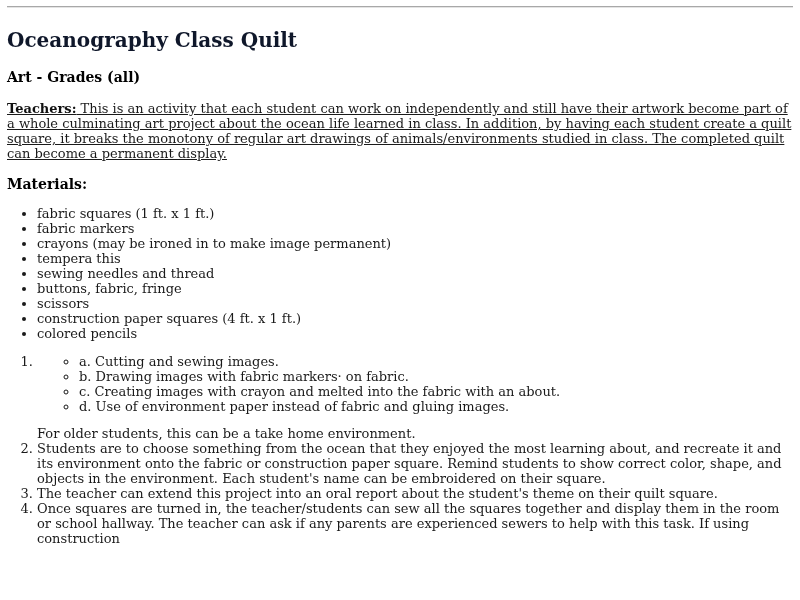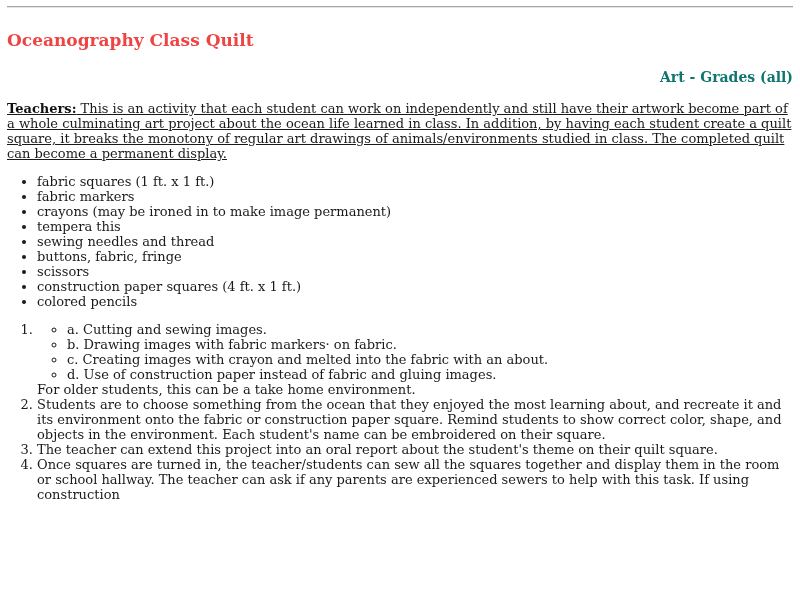--- a/index.html
+++ b/index.html
@@ -9,67 +9,68 @@
     font-size: 13px;
     line-height: 15px;
     color: #1a1a1a;
   }
   .page { padding: 0 7px 0 7px; }
   hr.top-rule {
     margin: 6px 0 0 0; border: 0; border-top: 1px solid #a8a8a8; border-bottom: 1px solid #e4e4e4; height: 0;
   }
   h1 {
     font-family: "DejaVu Serif", serif;
-    font-size: 17px; line-height: 28px; font-weight: bold;
-    margin: 18px 0 0 0; color: #ef4444;
+    font-size: 20px; line-height: 28px; font-weight: bold;
+    margin: 18px 0 0 0; color: #0f172a;
   }
   h3 {
     font-size: 14px; line-height: 17px; font-weight: bold;
-    margin: 15px 0 0 0; color: #0f766e; text-align: right;
+    margin: 15px 0 0 0; color: #000000;
   }
   p { margin: 0; text-decoration: underline; }
   p.section { margin-top: 15px; }
   b { color: #111; }
   ul.materials { margin: 13px 0 0 0; padding-left: 30px; list-style: disc; }
   ul.materials li { line-height: 15px; }
   ol.activity { margin: 13px 0 0 0; padding-left: 30px; }
   ol.activity li { line-height: 15px; }
-  ol.activity ul.sub { margin: 0; padding-left: 30px; list-style: circle; }
+  ol.activity ul.sub { margin: 12px; padding-left: 30px; list-style: circle; }
 </style>
 </head>
 <body>
 
 <div class="page">
   <hr class="top-rule">
 
   <h1>Oceanography Class Quilt</h1>
   <h3>Art - Grades (all)</h3>
 
   <p class="section"><b>Teachers:</b><span> This is an activity that each student can work on independently and still have their artwork become part of a whole culminating art project about the ocean life learned in class. In addition, by having each student create a quilt square, it breaks the monotony of regular art drawings of animals/environments studied in class. The completed quilt can become a permanent display.</span></p>
 
 
+  <h3>Materials:</h3>
   <ul class="materials">
     <li>fabric squares (1 ft. x 1 ft.)</li>
     <li>fabric markers</li>
     <li>crayons (may be ironed in to make image permanent)</li>
     <li>tempera this</li>
     <li>sewing needles and thread</li>
     <li>buttons, fabric, fringe</li>
     <li>scissors</li>
     <li>construction paper squares (4 ft. x 1 ft.)</li>
     <li>colored pencils</li>
   </ul>
 
   <ol class="activity">
     <li>
       <ul class="sub">
         <li>a. Cutting and sewing images.</li>
         <li>b. Drawing images with fabric markers· on fabric.</li>
         <li>c. Creating images with crayon and melted into the fabric with an about.</li>
-        <li>d. Use of construction paper instead of fabric and gluing images.</li>
+        <li>d. Use of environment paper instead of fabric and gluing images.</li>
       </ul>
       <span>For older students, this can be a take home environment.</span>
     </li>
     <li>Students are to choose something from the ocean that they enjoyed the most learning about, and recreate it and its environment onto the fabric or construction paper square. Remind students to show correct color, shape, and objects in the environment. Each student's name can be embroidered on their square.</li>
     <li>The teacher can extend this project into an oral report about the student's theme on their quilt square.</li>
     <li>Once squares are turned in, the teacher/students can sew all the squares together and display them in the room or school hallway. The teacher can ask if any parents are experienced sewers to help with this task. If using construction</li>
   </ol>
 </div>
 
 </body></html>

